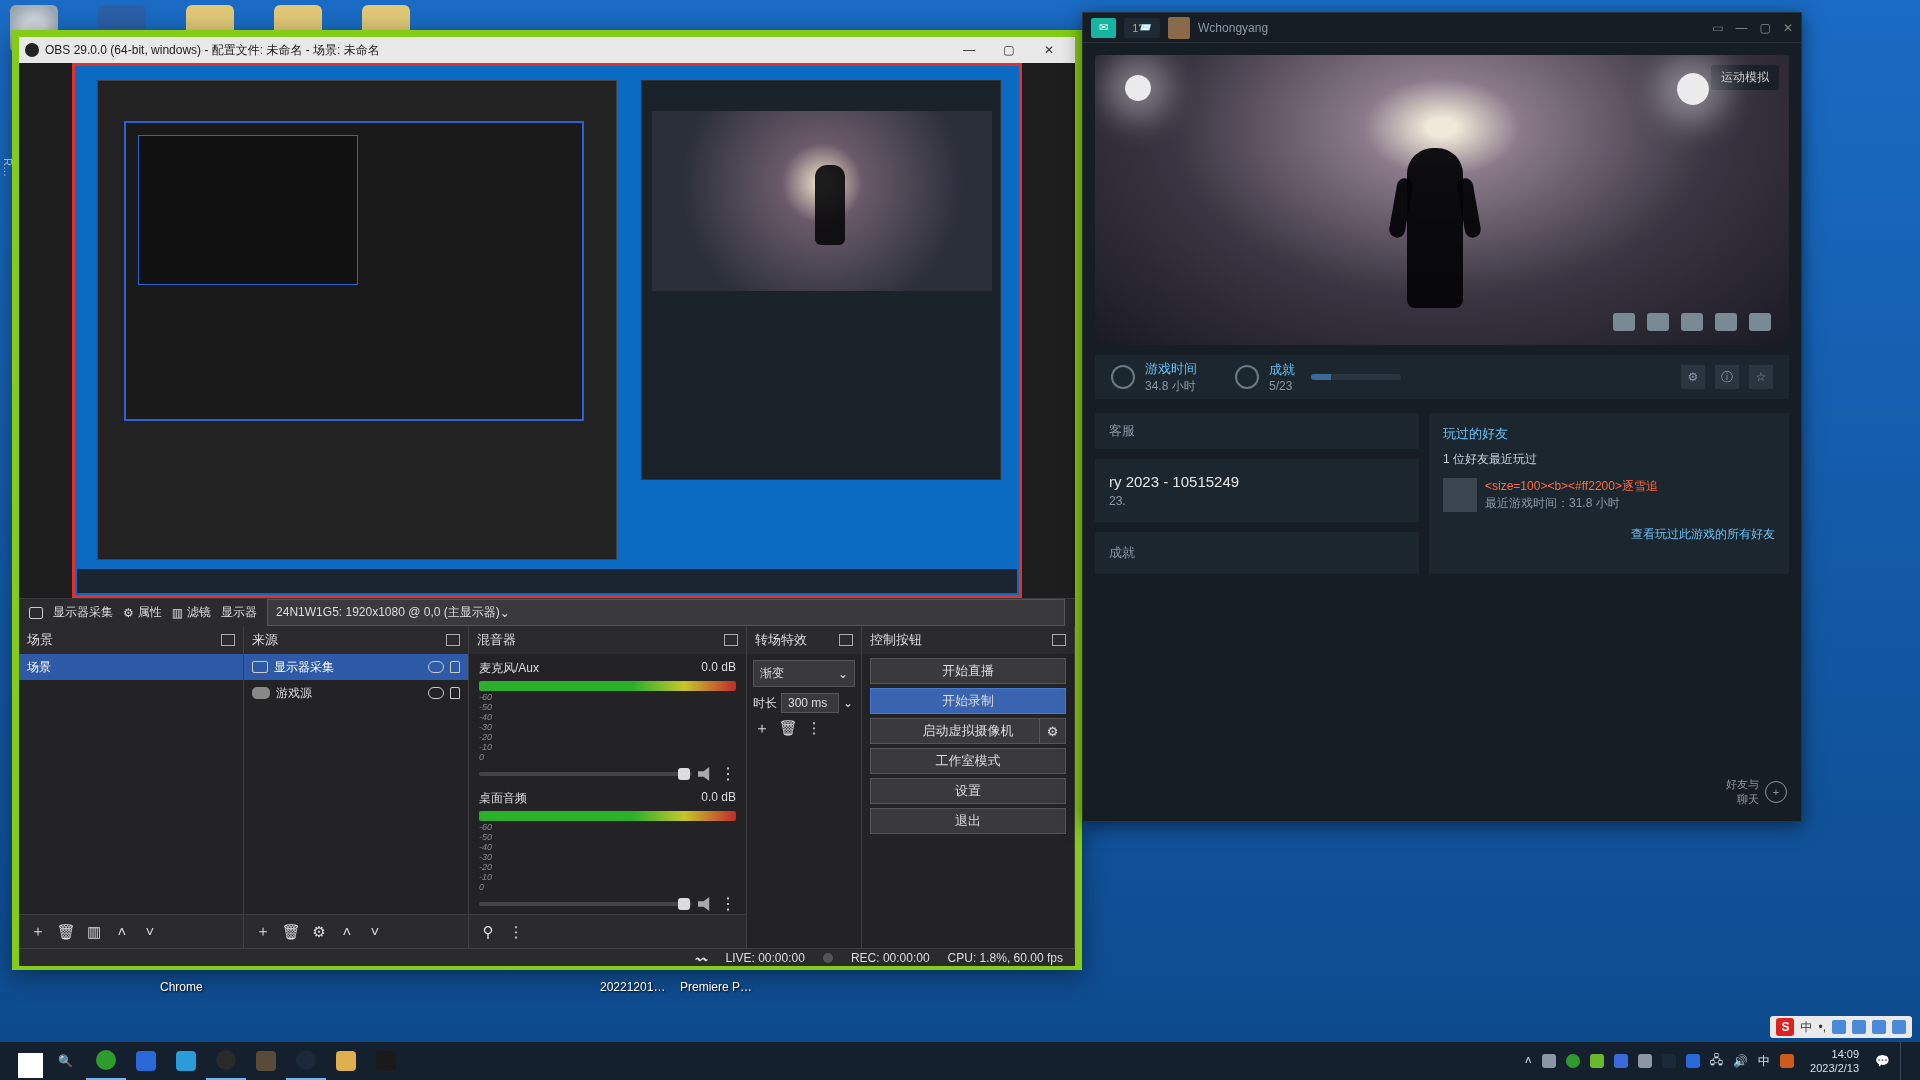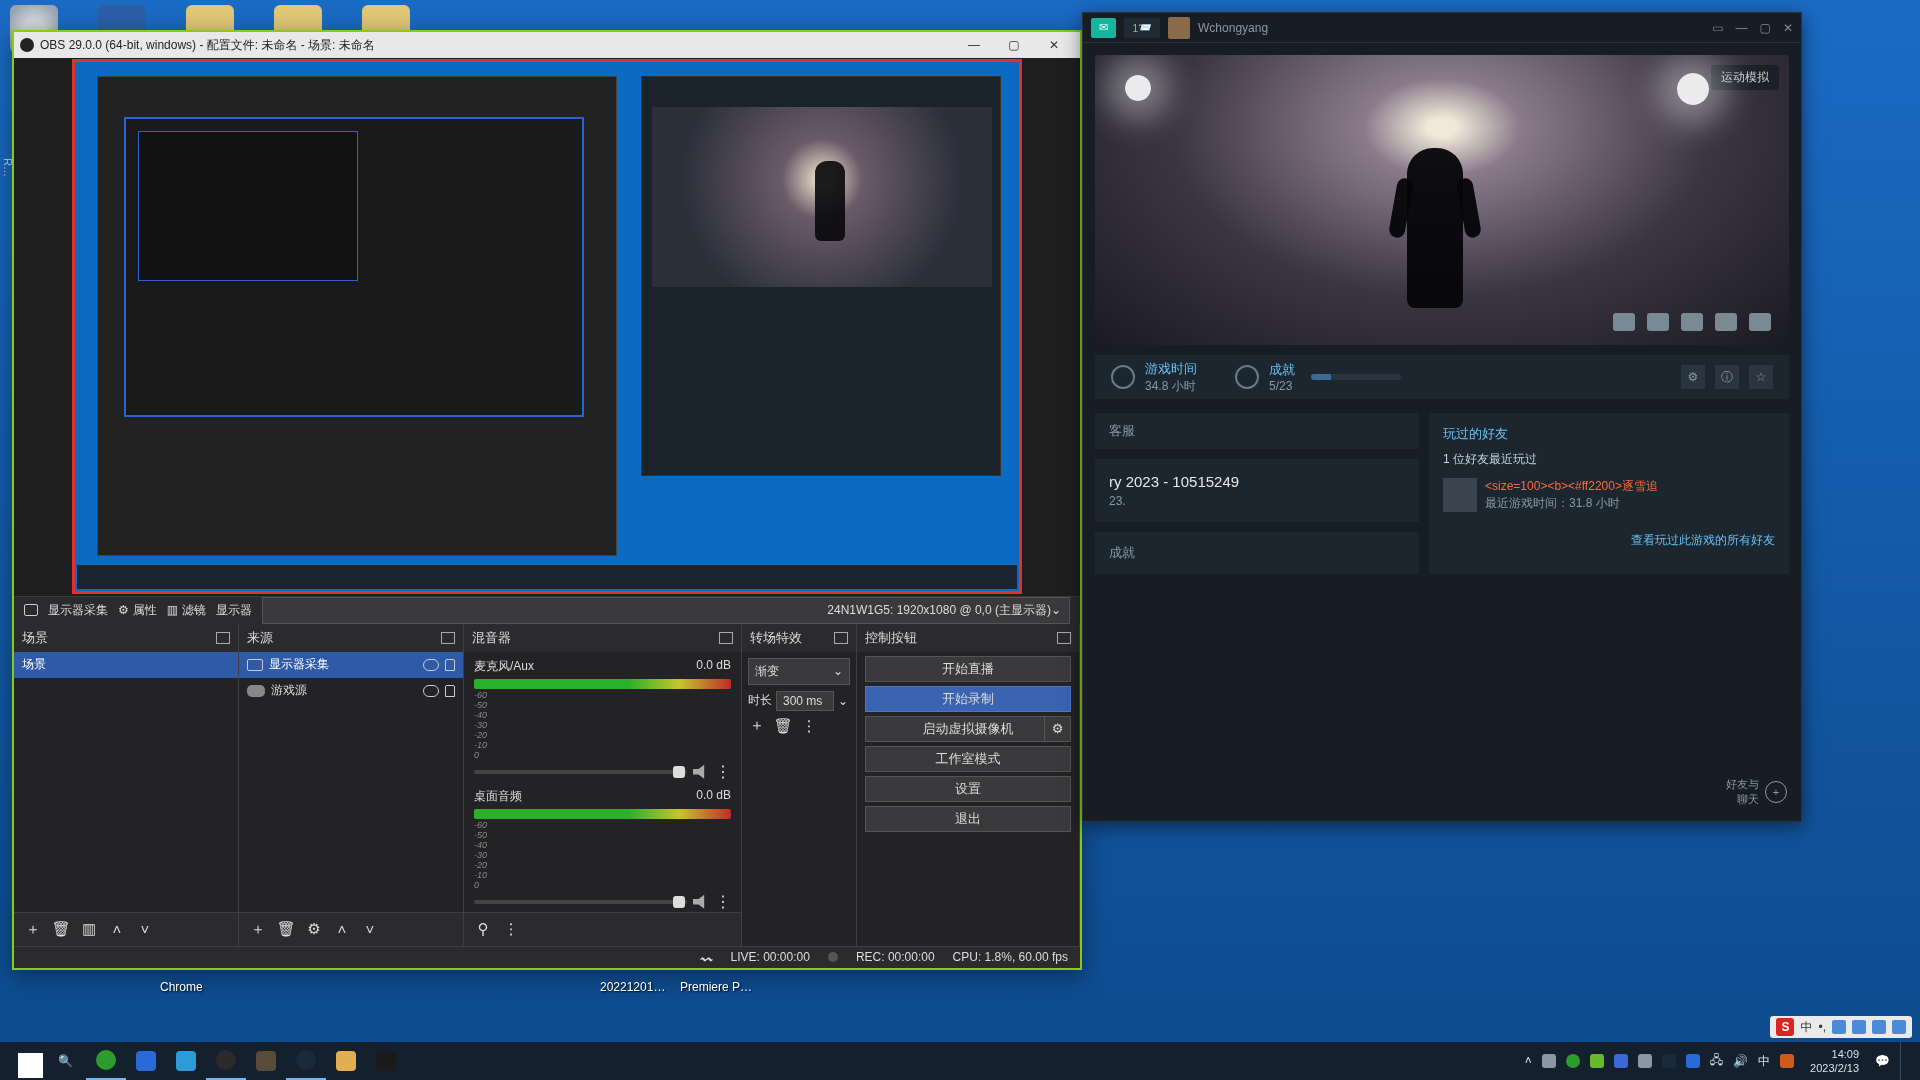--- a/index.html
+++ b/index.html
@@ -7,21 +7,21 @@
 
 
 .desktop-icons { position:absolute; top:5px; left:10px; display:flex; gap:40px; }
 .d-icon { width:48px; height:48px; background:rgba(255,255,255,.15); border-radius:6px; }
 .d-icon.trash { background:radial-gradient(circle,#cfd5dc 30%,#9aa5b0 80%); }
 .d-icon.blue { background:#2b5fa8; }
 .d-icon.folder { background:#e0c878; }
 .desktop-label { position:absolute; top:980px; left:160px; color:#fff; font-size:12px; text-shadow:1px 1px 2px #000; }
 
 
-.obs-window { position:absolute; left:12px; top:30px; width:1070px; height:940px; background:#2b2b2e; border:2px solid #84cc16; box-shadow:0 6px 24px rgba(0,0,0,.4); display:flex; flex-direction:column; }
+.obs-window { position:absolute; left:12px; top:30px; width:1070px; height:940px; background:#2b2b2e; border:7px solid #84cc16; box-shadow:0 6px 24px rgba(0,0,0,.4); display:flex; flex-direction:column; }
 .obs-title { height:26px; background:#e8e8e8; color:#222; display:flex; align-items:center; padding:0 6px; font-size:12px; }
 .obs-title .logo { width:14px; height:14px; background:#222; border-radius:50%; margin-right:6px; }
 .win-ctrls { margin-left:auto; display:flex; }
 .win-btn { width:40px; height:26px; display:flex; align-items:center; justify-content:center; color:#333; font-size:12px; cursor:pointer; }
 
 .obs-menu { height:24px; background:#2b2b2e; display:flex; align-items:center; gap:2px; padding:0 6px; color:#ddd; font-size:13px; }
 .obs-menu span { padding:2px 8px; cursor:pointer; }
 
 
 .preview-wrap { height:582px; background:#1e1e1e; display:flex; align-items:center; justify-content:center; position:relative; }
@@ -31,21 +31,21 @@
 .pv-nest-inner2 { position:absolute; width:220px; height:150px; left:12px; top:12px; background:#111; border:1px solid #2a62d0; }
 .pv-steam { position:absolute; right:18px; top:14px; width:360px; height:400px; background:#1a232a; border:1px solid #333; }
 .pv-hero { position:absolute; top:30px; left:10px; width:340px; height:180px; background:radial-gradient(circle at 50% 40%,#e0d4c0 3%,#6a5a6a 20%,#2a2f3a 70%); }
 .pv-hero-fig { position:absolute; left:48%; top:30%; width:30px; height:80px; background:rgba(8,8,10,.9); border-radius:12px 12px 6px 6px; }
 .pv-taskbar { position:absolute; bottom:2px; left:2px; right:2px; height:24px; background:#1a2530; }
 
 
 .props-row { height:30px; background:#2b2b2e; display:flex; align-items:center; gap:10px; padding:0 10px; font-size:12px; border-top:1px solid #3a3a3c; }
 .pr-item { display:flex; align-items:center; gap:4px; cursor:pointer; }
 .pr-icon { width:14px; height:12px; border:1.5px solid #ccc; border-radius:2px; }
-.pr-select { flex:1; background:#3a3a3c; padding:4px 8px; border:1px solid #555; display:flex; justify-content:flex-end; align-items:center; }
+.pr-select { flex:1; background:#3a3a3c; padding:4px 8px; border:1px solid #555; display:flex; justify-content:flex-start; align-items:center; }
 
 
 .panels { flex:1; display:flex; background:#2b2b2e; }
 .panel { display:flex; flex-direction:column; border-right:1px solid #3f3f42; }
 .panel-hdr { height:28px; display:flex; align-items:center; justify-content:space-between; padding:0 8px; background:#2b2b2e; font-size:13px; }
 .panel-hdr .pop { width:14px; height:12px; border:1px solid #aaa; cursor:pointer; }
 .panel-body { flex:1; background:#232326; overflow:hidden; position:relative; }
 .p-scenes { width:225px; }
 .p-sources { width:225px; }
 .p-mixer { width:278px; }
@@ -118,21 +118,21 @@
 .stat-prog i { display:block; width:22%; height:100%; background:#3a6a95; }
 .stat-btns { margin-left:auto; display:flex; gap:10px; }
 .stat-btn { width:24px; height:24px; background:#2a3540; display:flex; align-items:center; justify-content:center; color:#8a98a5; cursor:pointer; }
 
 .steam-body { flex:1; padding:10px 12px; display:grid; grid-template-columns:1fr 360px; grid-auto-rows:min-content; gap:10px; overflow:hidden; }
 .s-support { background:#1c262f; height:36px; display:flex; align-items:center; padding:0 14px; color:#8a98a5; font-size:13px; }
 .s-friends { background:#1c262f; grid-row:span 3; padding:12px 14px; color:#8a98a5; }
 .s-friends h4 { color:#67c1f5; font-size:13px; font-weight:normal; }
 .fr-row { margin-top:10px; display:flex; gap:8px; font-size:12px; }
 .fr-av { width:34px; height:34px; background:#3a4550; }
-.fr-view { margin-top:20px; text-align:right; color:#67c1f5; font-size:12px; cursor:pointer; }
+.fr-view { margin-top:14px; text-align:right; color:#67c1f5; font-size:12px; cursor:pointer; }
 .s-update { background:#1c262f; padding:14px; }
 .s-update h3 { color:#e6e6e6; font-size:15px; font-weight:normal; }
 .s-update p { color:#8a98a5; font-size:12px; margin-top:4px; }
 .s-ach { background:#1c262f; padding:12px 14px; display:flex; justify-content:space-between; color:#8a98a5; font-size:13px; }
 .friend-fab { position:absolute; right:14px; bottom:14px; display:flex; align-items:center; gap:6px; color:#8a98a5; font-size:11px; }
 .friend-fab .plus { width:22px; height:22px; border:1.5px solid #8a98a5; border-radius:50%; display:flex; align-items:center; justify-content:center; }
 
 
 .taskbar { position:absolute; left:0; right:0; bottom:0; height:38px; background:#14202d; display:flex; align-items:center; padding:0 6px; }
 .tb { width:40px; height:38px; display:flex; align-items:center; justify-content:center; color:#eaeaea; cursor:pointer; }

